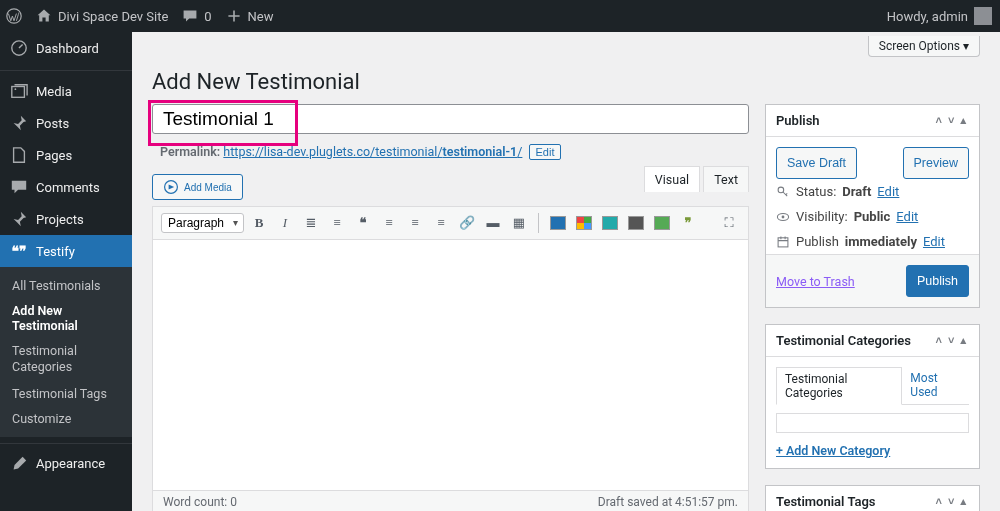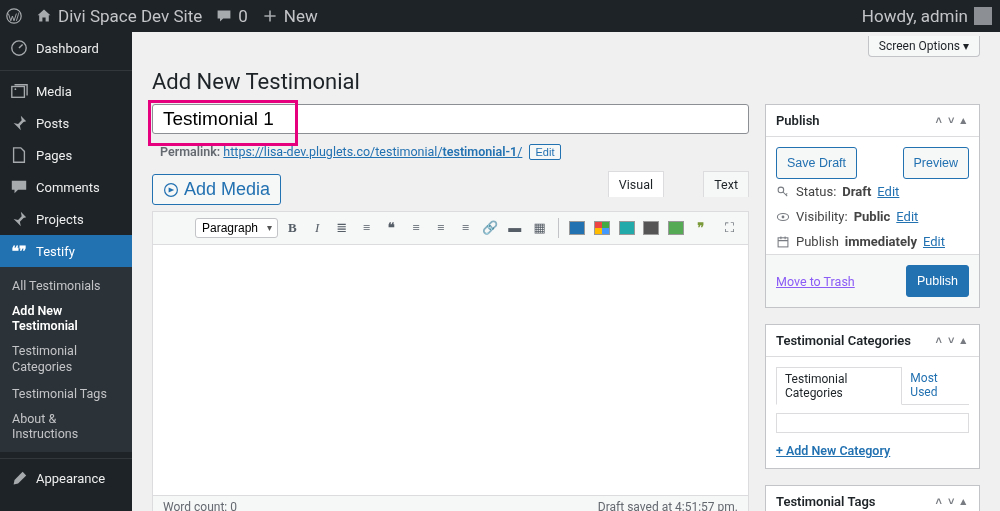--- a/index.html
+++ b/index.html
@@ -1,19 +1,19 @@
 <!DOCTYPE html>
 <html><head>
 <meta charset="utf-8">
 <style>
 * { box-sizing: border-box; margin: 0; padding: 0; }
 body { font-family: -apple-system, BlinkMacSystemFont, "Segoe UI", Roboto, sans-serif; font-size: 13px; color: #1d2327; background: #f0f0f1; width: 1000px; height: 511px; overflow: hidden; }
 
 
-.adminbar { background: #1d2327; color: #c3c4c7; height: 32px; display: flex; align-items: center; justify-content: space-between; padding: 0 0 0 6px; font-size: 17px; }
+.adminbar { background: #1d2327; color: #c3c4c7; height: 32px; display: flex; align-items: center; justify-content: space-between; padding: 0 0 0 6px; font-size: 13px; }
 .adminbar .left, .adminbar .right { display: flex; align-items: center; gap: 14px; }
 .adminbar .item { display: flex; align-items: center; gap: 6px; color: #c3c4c7; cursor: pointer; }
 .adminbar svg { width: 16px; height: 16px; fill: #a7aaad; }
 .adminbar .avatar { width: 18px; height: 18px; background: #8c8f94; }
 
 
 .layout { display: flex; height: calc(511px - 32px); }
 .sidebar { background: #1d2327; width: 132px; flex-shrink: 0; color: #c3c4c7; font-size: 13px; overflow: hidden; }
 .sidebar .menu-item { display: flex; align-items: center; gap: 8px; padding: 7px 10px; cursor: pointer; color: #eee; }
 .sidebar .menu-item.current { background: #2271b1; color: #fff; position: relative; }
@@ -37,29 +37,29 @@
 
 .title-wrap { position: relative; margin-bottom: 8px; }
 .title-input { width: 100%; padding: 6px 10px; font-size: 19px; height: 30px; border: 1px solid #8c8f94; border-radius: 3px; outline: none; }
 .title-highlight { position: absolute; top: -4px; left: -4px; width: 150px; height: 46px; border: 3px solid #e6007e; pointer-events: none; }
 
 .permalink { font-size: 12.5px; color: #646970; padding: 2px 8px; }
 .permalink a { color: #2271b1; text-decoration: underline; }
 .permalink strong { font-weight: 600; }
 .permalink .edit-btn { border: 1px solid #2271b1; color: #2271b1; background: #f6f7f7; padding: 1px 6px; font-size: 11px; border-radius: 2px; cursor: pointer; margin-left: 3px; }
 
-.media-btn { margin-top: 12px; background: #f6f7f7; border: 1px solid #2271b1; color: #2271b1; padding: 4px 10px; border-radius: 3px; cursor: pointer; display: inline-flex; align-items: center; gap: 5px; font-size: 18px; }
+.media-btn { margin-top: 12px; background: #f6f7f7; border: 1px solid #2271b1; color: #2271b1; padding: 4px 10px; border-radius: 3px; cursor: pointer; display: inline-flex; align-items: center; gap: 5px; font-size: 10px; }
 
 
 .editor-wrap { margin-top: 6px; border: 1px solid #dcdcde; background: #fff; }
 .editor-tabs { float: right; transform: translateY(-28px); margin-bottom: -28px; }
-.editor-tabs .tab { border: 1px solid #dcdcde; border-bottom: none; background: #f6f7f7; padding: 5px 10px; font-size: 12.5px; cursor: pointer; margin-left: 36px; }
+.editor-tabs .tab { border: 1px solid #dcdcde; border-bottom: none; background: #f6f7f7; padding: 5px 10px; font-size: 12.5px; cursor: pointer; }
 .editor-tabs .tab.active { background: #fff; }
 .toolbar { background: #f6f7f7; border-bottom: 1px solid #dcdcde; padding: 5px 8px; display: flex; align-items: center; gap: 4px; flex-wrap: nowrap; }
-.toolbar .fmt-select { border: 1px solid #c3c4c7; padding: 2px 18px 2px 6px; font-size: 12px; background: #fff; position: relative; appearance: none; -webkit-appearance:none; border-radius:3px;margin-left:34px;}
+.toolbar .fmt-select { border: 1px solid #c3c4c7; padding: 2px 18px 2px 6px; font-size: 12px; background: #fff; position: relative; appearance: none; -webkit-appearance:none; border-radius:3px;}
 .fmt-wrap{position:relative; display:inline-block;}
 .fmt-wrap::after{content:"▾"; position:absolute; right:6px; top:4px; font-size:10px; color:#555; pointer-events:none;}
 .toolbar .tbtn { width: 22px; height: 22px; display: flex; align-items: center; justify-content: center; cursor: pointer; color: #555d66; border-radius: 2px; font-family: Georgia, serif; }
 .toolbar .spacer { flex: 1; }
 .toolbar .sep-v { width: 1px; height: 20px; background: #c3c4c7; margin: 0 4px; }
 .colorbox{ width:16px; height:14px; border:1px solid #999; display:inline-block; }
 .cb4{ display:grid; grid-template-columns:1fr 1fr; grid-template-rows:1fr 1fr;}
 .editor-body { height: 250px; background: #fff; }
 .editor-status { display: flex; justify-content: space-between; border-top: 1px solid #dcdcde; background: #f6f7f7; padding: 4px 10px; font-size: 12px; color: #646970; }
 
@@ -179,21 +179,21 @@
       </div>
     <div class="menu-item current">
         <span class="icon testify-icon" style="color:#fff;font-size:14px;">❝❞</span>
         <span>Testify</span>
       </div>
     <div class="submenu">
       <a>All Testimonials</a>
       <a class="current">Add New Testimonial</a>
       <a style="line-height:1.3;">Testimonial Categories</a>
       <a>Testimonial Tags</a>
-      <a>About &amp; Instructions</a>
+      <a>Customize</a>
     </div>
     <div class="sep"></div>
     <div class="menu-item">
         <span class="icon">
           <svg viewBox="0 0 20 20">
             <path d="M14 2l4 4-9 9-5 1 1-5z" fill="#a7aaad"></path>
           </svg>
         </span>
         <span>Appearance</span>
       </div>

